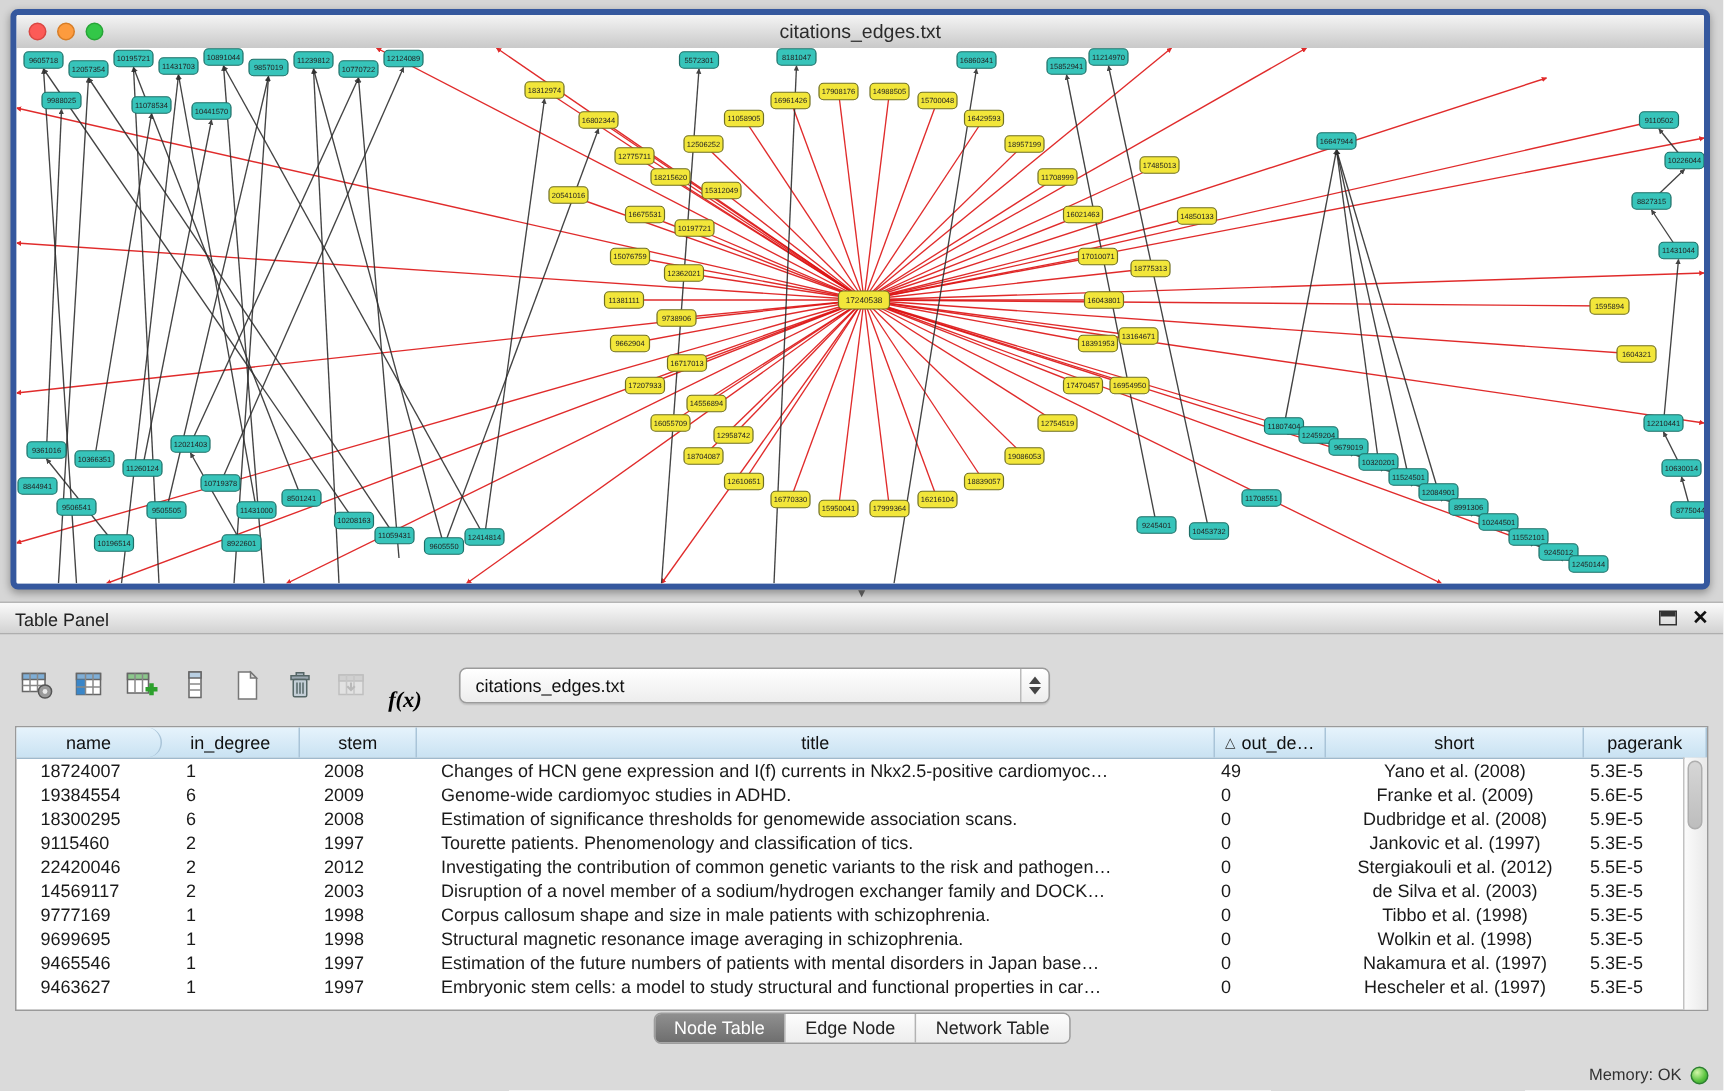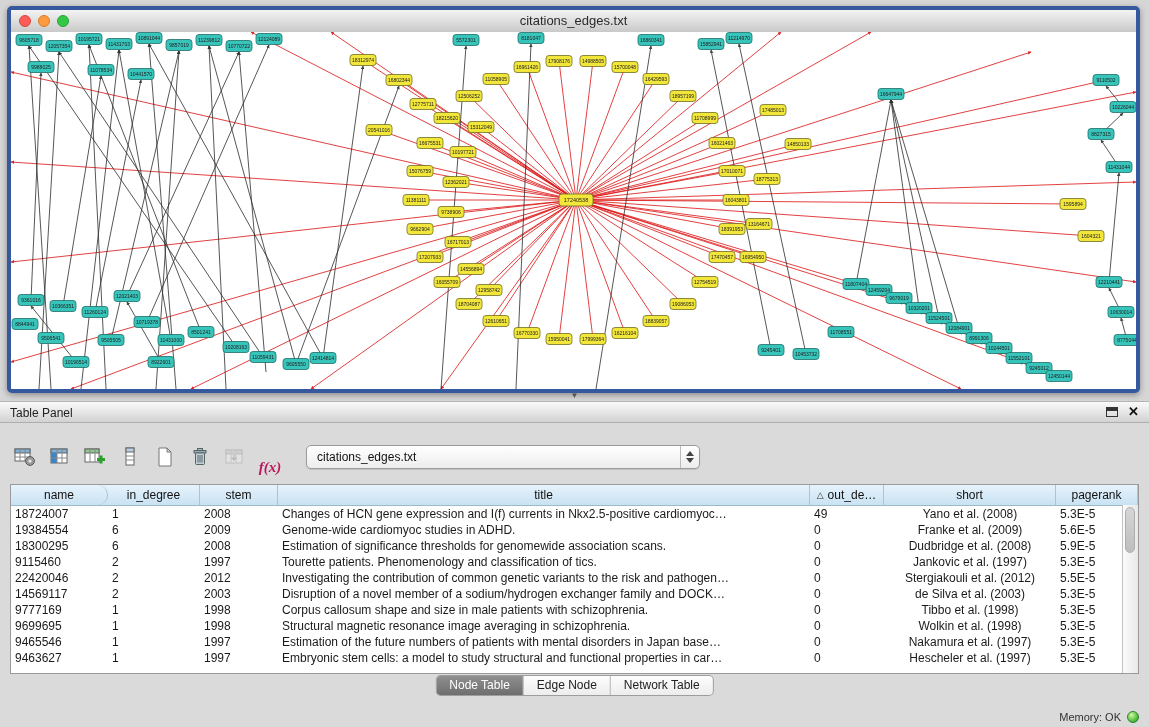--- a/index.html
+++ b/index.html
@@ -36,21 +36,21 @@
   .float-ico::before{content:"";position:absolute;left:0;right:0;top:0;height:3px;background:#333;}
   .close-x{font-size:13px;font-weight:bold;color:#111;line-height:13px;}
 
   .panel-body{position:absolute;left:0;top:423px;width:100%;bottom:0;background:#dadada;}
 
   
   .toolbar{position:absolute;left:12px;top:18px;height:32px;display:flex;align-items:center;gap:9px;}
   .tool-btn{width:26px;height:26px;display:flex;align-items:center;justify-content:center;}
   .tool-btn svg{display:block;}
   .tool-btn.fx{font-family:"Liberation Serif",serif;font-style:italic;font-weight:bold;
-    font-size:15px;color:#be185d;margin-top:20px;}
+    font-size:15px;color:#000000;margin-top:20px;}
   .tool-btn.disabled{opacity:.5;}
   .net-select{margin-left:14px;width:392px;height:22px;background:linear-gradient(#ffffff,#ededed);
     border:1px solid #9b9b9b;border-radius:5px;display:flex;align-items:center;
     position:relative;box-shadow:0 1px 1px rgba(0,0,0,.12);}
   .net-select .value{flex:1;font-size:12px;padding-left:10px;color:#111;
     white-space:nowrap;overflow:hidden;}
   .stepper{width:18px;height:100%;border-left:1px solid #bbb;display:flex;flex-direction:column;
     align-items:center;justify-content:center;gap:2px;}
   .arrow-up{width:0;height:0;border-left:4px solid transparent;border-right:4px solid transparent;
     border-bottom:5px solid #444;}
@@ -59,21 +59,21 @@
 
   
   .table-wrap{position:absolute;left:10px;top:61px;width:1129px;height:190px;
     background:#fff;border:1px solid #9a9a9a;box-sizing:border-box;display:flex;flex-direction:column;}
   .thead{display:flex;height:20px;flex:0 0 20px;background:linear-gradient(#e6f3fc,#c9e2f2);
     border-bottom:1px solid #9fb9cc;}
   .th{display:flex;align-items:center;justify-content:center;font-size:12px;color:#111;
     border-right:1px solid #a9c4d8;box-sizing:border-box;gap:4px;}
   .sort-tri{font-size:9px;color:#333;}
   .tbody{flex:1;overflow:hidden;position:relative;}
-  .tr{display:flex;height:16px;line-height:16px;font-size:12px;}
+  .tr{display:flex;height:16px;line-height:16px;font-size:12px;padding-left:12px;}
   .td{white-space:nowrap;overflow:hidden;text-overflow:ellipsis;box-sizing:border-box;padding:0 4px;}
   .c0{width:97px;border-radius:10px;}
   .c1{width:92px;}
   .c2{width:78px;}
   .c3{flex:1;min-width:0;}
   .c4{width:74px;}
   .c5{width:172px;text-align:center;}
   .c6{width:82px;}
   .vscroll{position:absolute;right:0;top:20px;bottom:0;width:15px;
     background:linear-gradient(to right,#fbfbfb,#e9e9e9);border-left:1px solid #c2c2c2;}

